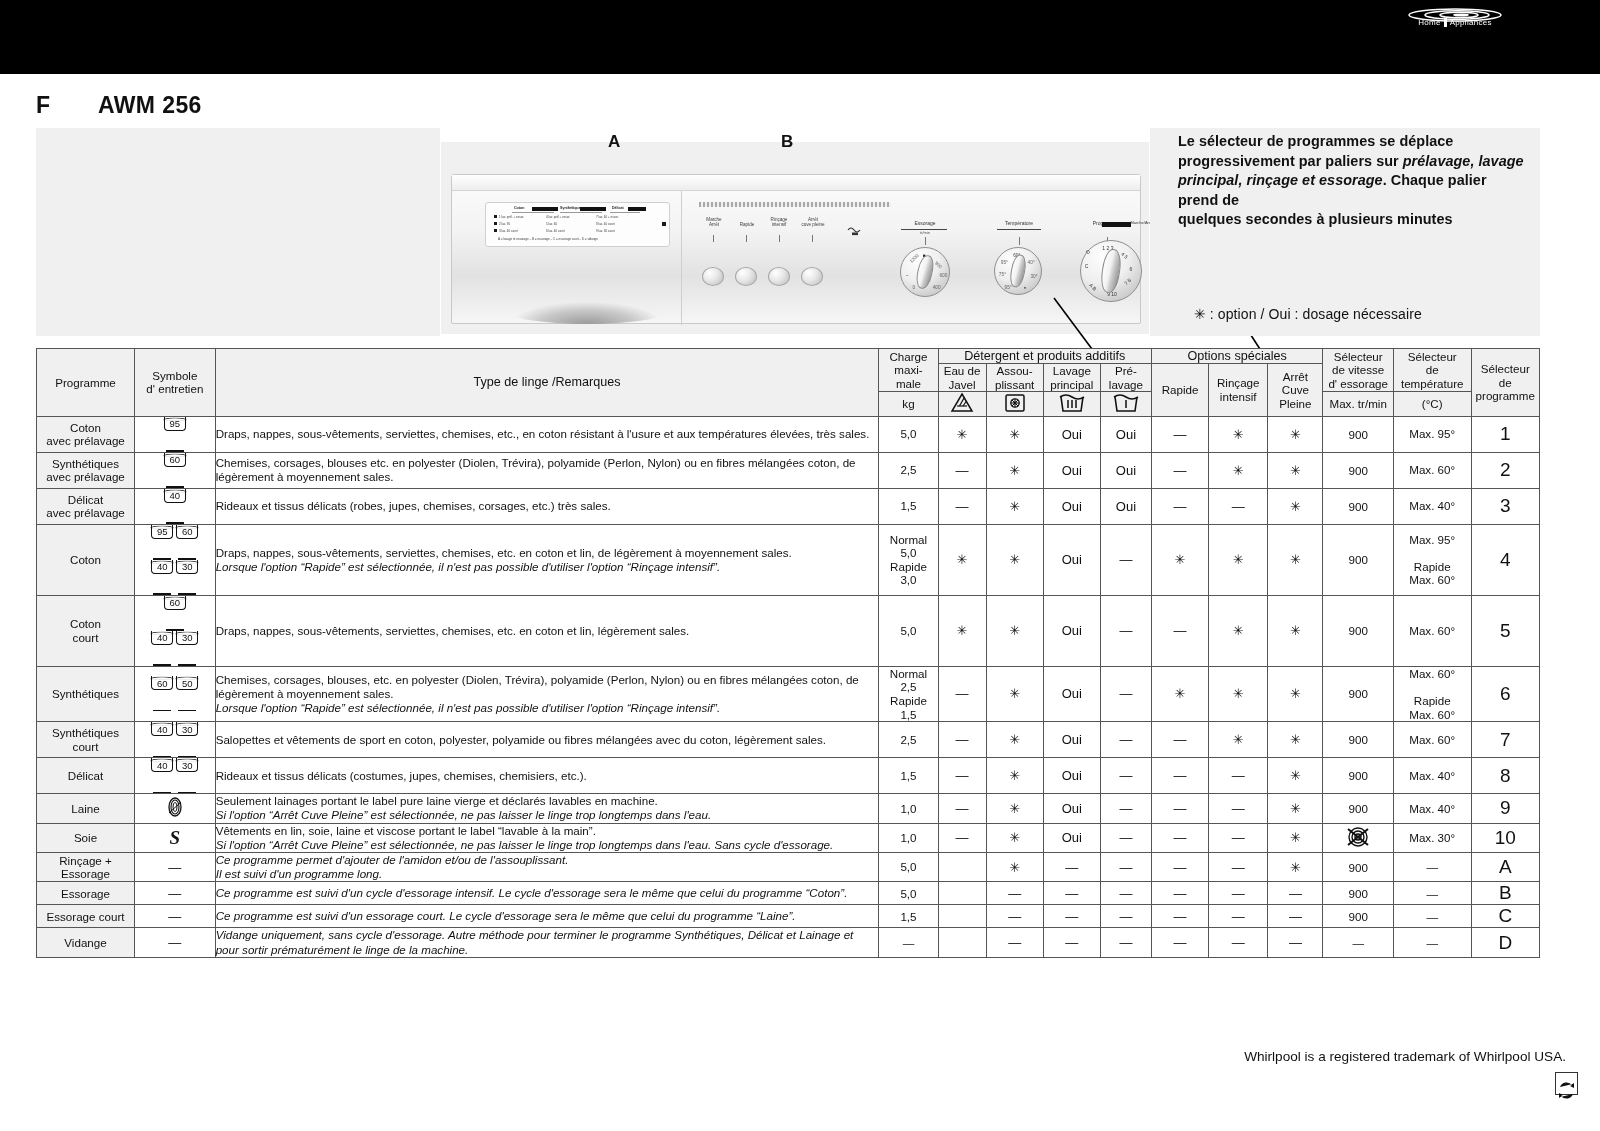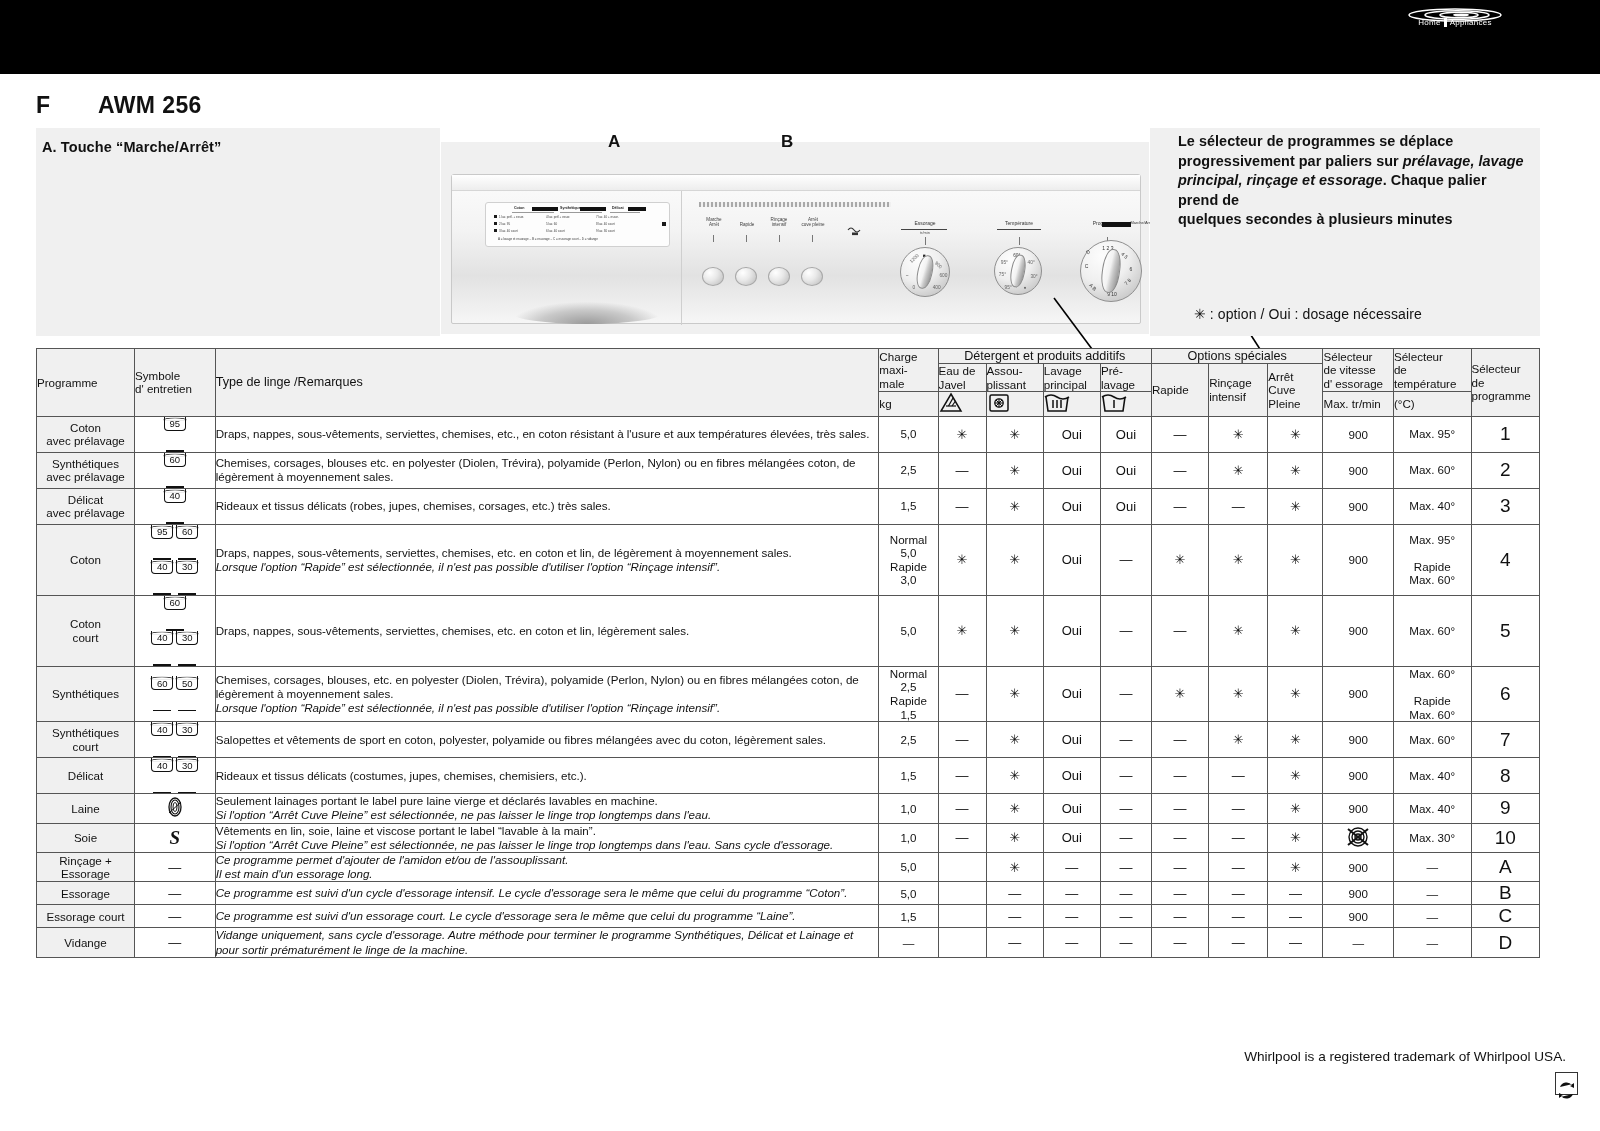--- a/index.html
+++ b/index.html
@@ -142,21 +142,21 @@
     width:1504px;
     border-collapse:collapse;
     font-size:11.6px;
   }
   table.spec td, table.spec th{
     border:1px solid #555;
     padding:0;
     vertical-align:middle;
     font-weight:400;
   }
-  .hdr-cell{ background:#f0f0f0; line-height:13.6px; padding:2px 2px;}
+  .hdr-cell{ background:#f0f0f0; text-align:center; line-height:13.6px; padding:2px 2px;}
   .hdr-group{ background:#f0f0f0; text-align:center; font-size:12.6px; padding:3px 0 2px; }
   .prog-name{ background:#f0f0f0; text-align:center; line-height:13.4px; padding:3px 2px; }
   .sym-cell{ text-align:center; padding:3px 2px; }
   .desc-cell{ padding:4px 6px 4px 6px; line-height:14.2px; }
   .desc-cell .it{ font-style:italic; }
   .num-cell{ text-align:center; line-height:13.6px; padding:3px 1px; white-space:pre-line;}
   .opt-cell{ text-align:center; font-size:13px; padding:3px 1px; }
   .sel-cell{ text-align:center; padding:3px 1px; }
   .prognum{ text-align:center; font-size:19px; font-weight:700; }
   .dash{ font-size:13px; }
@@ -219,21 +219,20 @@
       <span>Appliances</span>
     </div>
   </div>
 </div>
 
 <div class="model-line">
   <span class="lang">F</span><span>AWM 256</span>
 </div>
 
 <div class="ab-box">
-  <div class="ab-line">A. Touche “Marche/Arrêt”</div>
 </div>
 
 <div class="illus">
   <div class="machine">
     <div class="machine-top"></div>
     <div class="panel-split"></div>
 
     <div class="prog-card">
       <div class="pc-hdr" style="left:28px;top:3px;">Coton</div>
       <div class="pc-blk" style="left:46px;top:3.5px;width:26px;"></div>
@@ -697,21 +696,21 @@
           </svg></td>
         <td class="num-cell">Max. 30°</td>
         <td class="prognum">10</td>
       </tr>
       <tr>
         <td class="prog-name" style="white-space:pre-line">Rinçage +
 Essorage</td>
         <td class="sym-cell"><span class="dash">—</span></td>
         <td class="desc-cell">
           <div class="it">Ce programme permet d'ajouter de l'amidon et/ou de l'assouplissant.</div>
-          <div class="it">Il est main d'un essorage long.</div>
+          <div class="it">Il est suivi d'un programme long.</div>
         </td>
         <td class="num-cell">5,0</td>
         <td class="opt-cell"></td>
         <td class="opt-cell"><span class="star">✳</span></td>
         <td class="opt-cell"><span class="dash">—</span></td>
         <td class="opt-cell"><span class="dash">—</span></td>
         <td class="opt-cell"><span class="dash">—</span></td>
         <td class="opt-cell"><span class="dash">—</span></td>
         <td class="opt-cell"><span class="star">✳</span></td>
         <td class="sel-cell">900</td>

